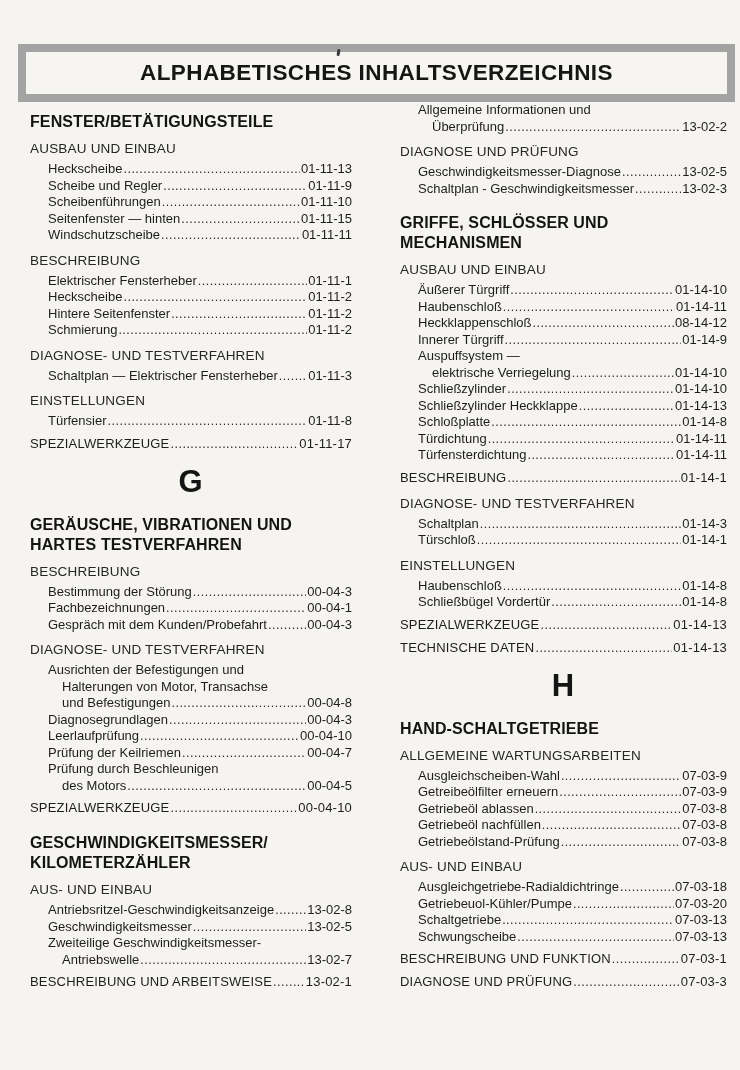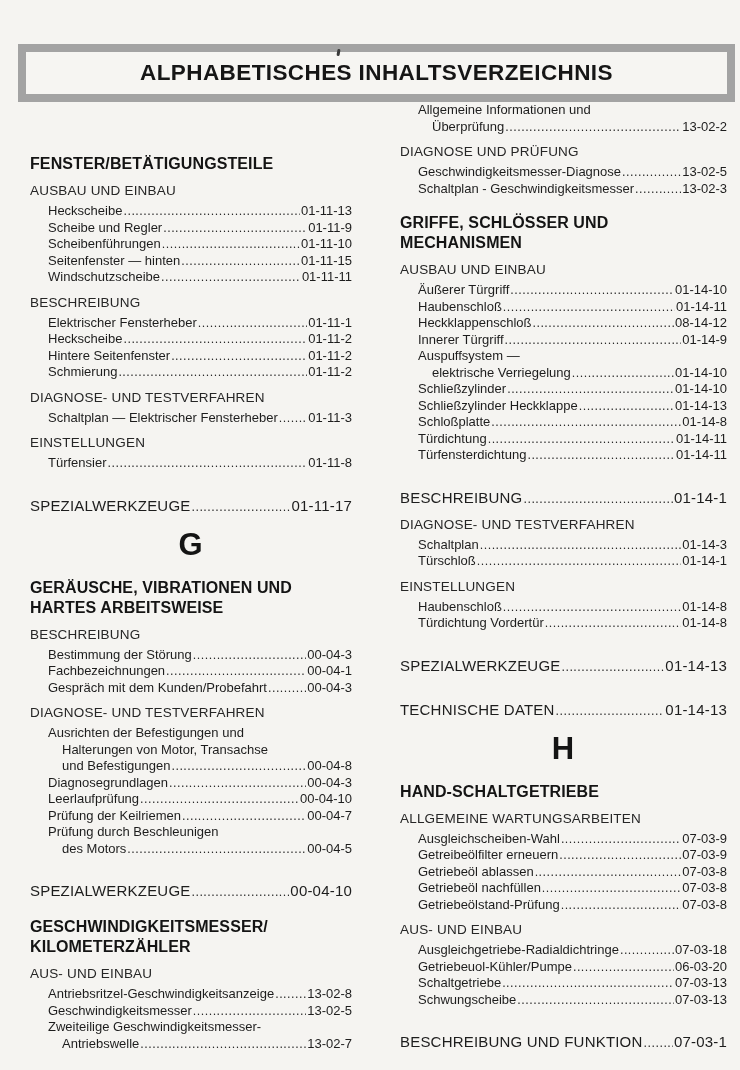--- a/index.html
+++ b/index.html
@@ -43,21 +43,21 @@
   .cont { font-size:13px; line-height:16.5px; }
   .e1 { margin-left:18px; }
   .e2 { margin-left:32px; }
   .lbl { white-space:nowrap; }
   .leader { flex:1 1 auto; overflow:hidden; white-space:nowrap; min-width:6px; margin:0 1px; }
   .leader::after {
     content:"...........................................................................................................................";
     letter-spacing:0.5px; color:#2a2a2a; font-size:12.5px;
   }
   .pg { white-space:nowrap; }
-  .major { font-size:15px; margin-top:25px; letter-spacing:0.2px; line-height:17px; }
+  .major { font-size:13px; margin-top:5px; letter-spacing:0.2px; line-height:17px; }
   .letter {
     text-align:center; font-size:31px; line-height:34px; font-weight:bold;
     margin:12px 0 4px 0; letter-spacing:1px; color:#141414;
   }
 </style>
 </head>
 <body>
 
 <div class="page">
   <div class="title-box">
@@ -151,21 +151,21 @@
           </div>
         </div>
         <div class="row major">
           <span class="lbl">SPEZIALWERKZEUGE</span>
           <span class="leader"></span>
           <span class="pg">01-11-17</span>
         </div>
         <div class="letter">G</div>
         <div class="section">
           <div>GERÄUSCHE, VIBRATIONEN UND</div>
-          <div>HARTES ARBEITSWEISE</div>
+          <div>HARTES TESTVERFAHREN</div>
         </div>
         <div class="group">BESCHREIBUNG</div>
         <div class="entry">
           <div class="row e1">
             <span class="lbl">Bestimmung der Störung</span>
             <span class="leader"></span>
             <span class="pg">00-04-3</span>
           </div>
         </div>
         <div class="entry">
@@ -383,21 +383,21 @@
         <div class="group">EINSTELLUNGEN</div>
         <div class="entry">
           <div class="row e1">
             <span class="lbl">Haubenschloß</span>
             <span class="leader"></span>
             <span class="pg">01-14-8</span>
           </div>
         </div>
         <div class="entry">
           <div class="row e1">
-            <span class="lbl">Türdichtung Vordertür</span>
+            <span class="lbl">Schließbügel Vordertür</span>
             <span class="leader"></span>
             <span class="pg">01-14-8</span>
           </div>
         </div>
         <div class="row major">
           <span class="lbl">SPEZIALWERKZEUGE</span>
           <span class="leader"></span>
           <span class="pg">01-14-13</span>
         </div>
         <div class="row major">
@@ -450,21 +450,21 @@
           <div class="row e1">
             <span class="lbl">Ausgleichgetriebe-Radialdichtringe</span>
             <span class="leader"></span>
             <span class="pg">07-03-18</span>
           </div>
         </div>
         <div class="entry">
           <div class="row e1">
             <span class="lbl">Getriebeuol-Kühler/Pumpe</span>
             <span class="leader"></span>
-            <span class="pg">06-03-20</span>
+            <span class="pg">07-03-20</span>
           </div>
         </div>
         <div class="entry">
           <div class="row e1">
             <span class="lbl">Schaltgetriebe</span>
             <span class="leader"></span>
             <span class="pg">07-03-13</span>
           </div>
         </div>
         <div class="entry">

